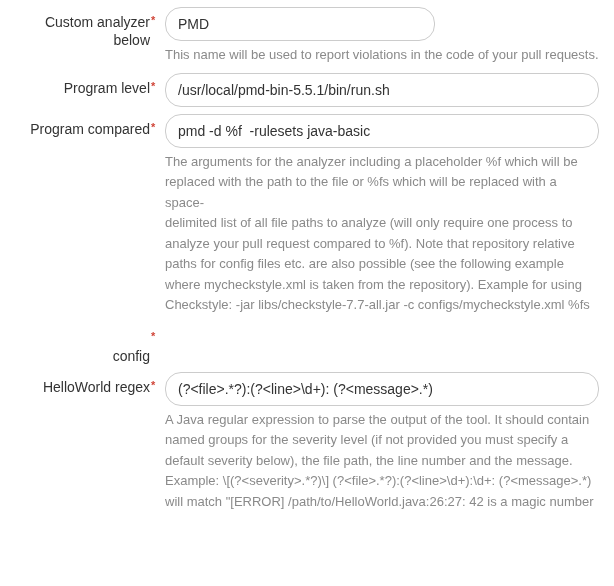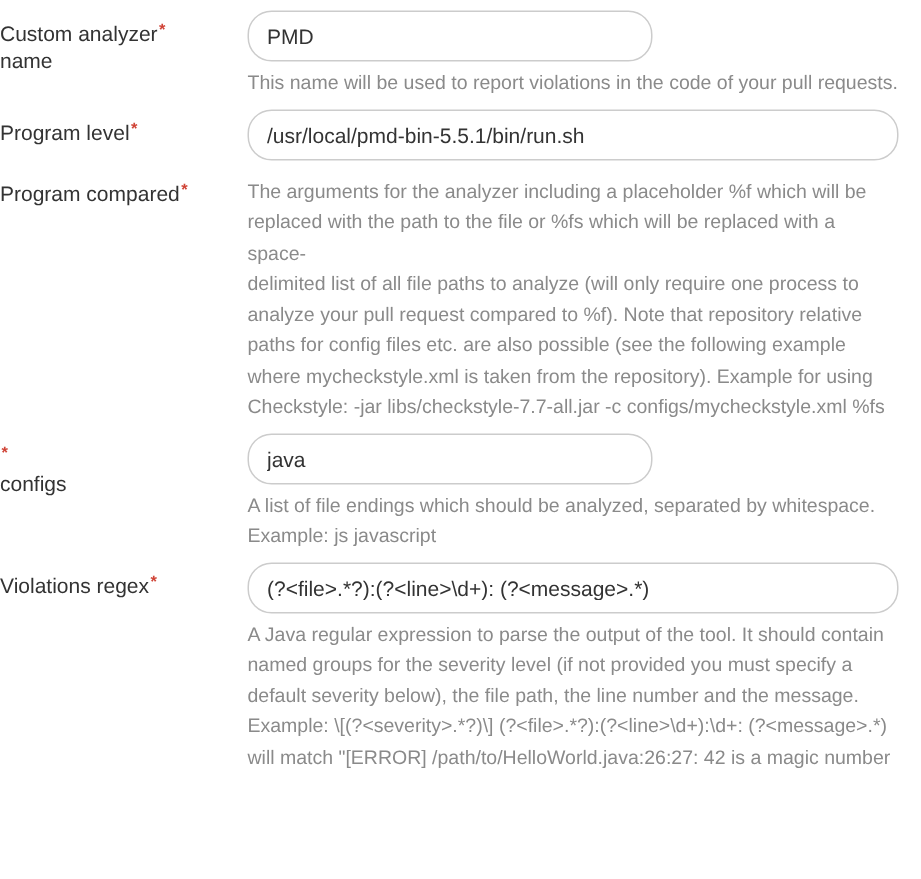--- a/index.html
+++ b/index.html
@@ -7,21 +7,21 @@
   body {
     font-family: "Liberation Sans", "DejaVu Sans", sans-serif;
     font-size: 14px;
     color: #333333;
     padding-top: 7px;
   }
   .form-row { display: flex; margin-bottom: 7px; }
   .label-col {
     width: 150px;
     flex: 0 0 150px;
-    text-align: left;
+    text-align: right;
     padding-top: 6px;
     line-height: 18px;
     color: #333333;
     position: relative;
   }
   .req {
     position: absolute;
     color: #d04437;
     font-size: 11px;
     margin-left: 1px;
@@ -52,21 +52,21 @@
   }
 </style>
 </head>
 <body>
 
 <form>
 
   <div class="form-row">
     <div class="label-col">
       <span>Custom analyzer</span><sup class="req">*</sup><br>
-      <span>name</span>
+      <span>below</span>
     </div>
     <div class="input-col">
       <input type="text" class="text-input narrow" value="PMD" style="">
       <div class="help">This name will be used to report violations in the code of your pull requests.</div>
     </div>
   </div>
 
   <div class="form-row">
     <div class="label-col">
       <span>Program level</span><sup class="req">*</sup>
@@ -74,45 +74,41 @@
     <div class="input-col">
       <input type="text" class="text-input" value="/usr/local/pmd-bin-5.5.1/bin/run.sh" style="">
     </div>
   </div>
 
   <div class="form-row">
     <div class="label-col">
       <span>Program compared</span><sup class="req">*</sup>
     </div>
     <div class="input-col">
+      <input type="text" class="text-input" value="pmd -d %f  -rulesets java-basic" style="">
       <div class="help">The arguments for the analyzer including a placeholder %f which will be
 replaced with the path to the file or %fs which will be replaced with a space-
 delimited list of all file paths to analyze (will only require one process to
 analyze your pull request compared to %f). Note that repository relative
 paths for config files etc. are also possible (see the following example
 where mycheckstyle.xml is taken from the repository). Example for using
 Checkstyle: -jar libs/checkstyle-7.7-all.jar -c configs/mycheckstyle.xml %fs</div>
     </div>
   </div>
 
   <div class="form-row">
     <div class="label-col">
       <sup class="req">*</sup><br>
-      <span>configs</span>
-    </div>
-    <div class="input-col">
-      <input type="text" class="text-input narrow" value="java" style="">
-      <div class="help">A list of file endings which should be analyzed, separated by whitespace.
-Example: js javascript</div>
+      <span>config</span>
     </div>
   </div>
 
   <div class="form-row">
     <div class="label-col">
-      <span>Violations regex</span><sup class="req">*</sup>
+      <span>HelloWorld regex</span><sup class="req">*</sup>
     </div>
     <div class="input-col">
       <input type="text" class="text-input" value="(?&lt;file&gt;.*?):(?&lt;line&gt;\d+): (?&lt;message&gt;.*)" style="">
       <div class="help">A Java regular expression to parse the output of the tool. It should contain
 named groups for the severity level (if not provided you must specify a
 default severity below), the file path, the line number and the message.
 Example: \[(?&lt;severity&gt;.*?)\] (?&lt;file&gt;.*?):(?&lt;line&gt;\d+):\d+: (?&lt;message&gt;.*)
 will match "[ERROR] /path/to/HelloWorld.java:26:27: 42 is a magic number</div>
     </div>
   </div>

